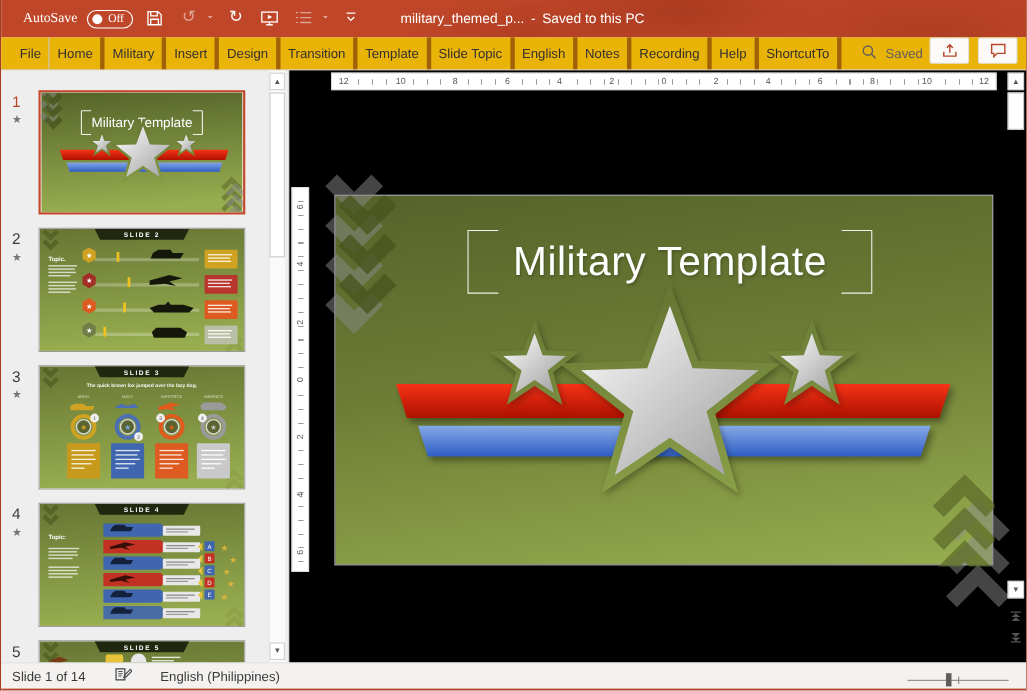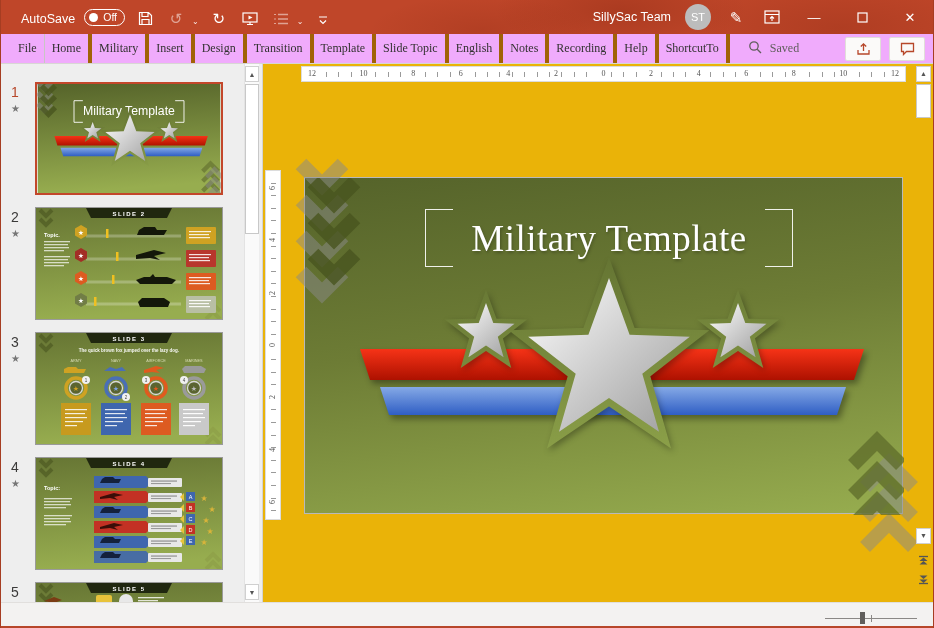--- a/index.html
+++ b/index.html
@@ -6,33 +6,33 @@
   html,body { width:934px; height:628px; font-family:"Liberation Sans", sans-serif; }
   .window { width:934px; height:628px; display:flex; flex-direction:column; background:#f3f2f1;
             border-left:1px solid #a63d22; border-right:1px solid #a63d22; overflow:hidden; position:relative; }
 
   
   .titlebar { height:34px; flex:0 0 34px; background:#bf4629; display:flex; align-items:center; color:#fff;
     background-image:radial-gradient(ellipse 180px 60px at 620px 10px, rgba(120,30,10,.28), transparent 70%),
                      radial-gradient(ellipse 220px 70px at 840px 28px, rgba(120,30,10,.22), transparent 70%),
                      radial-gradient(ellipse 160px 50px at 480px 30px, rgba(120,30,10,.18), transparent 70%);
     font-size:12.5px; }
-  .tb-left { display:flex; align-items:flex-end; gap:9px; padding-left:20px; }
+  .tb-left { display:flex; align-items:flex-start; gap:9px; padding-left:20px;font-family:Liberation Serif, serif; }
   .autosave-pill { display:flex; align-items:center; gap:5px; border:1px solid #fff; border-radius:9px; height:17px; padding:0 7px 0 4px; font-size:10.5px; }
   .autosave-dot { width:9px; height:9px; background:#fff; border-radius:50%; }
   .qat-icon { width:22px; text-align:center; font-size:15px; line-height:1; display:inline-flex; align-items:center; justify-content:center; }
   .dim { opacity:.5; }
   .chev { font-size:8px; opacity:.9; margin-left:-4px; }
   .tb-title { flex:0 0 auto; margin-left:34px; display:flex; gap:6px; white-space:nowrap; }
   .tb-right { margin-left:auto; display:flex; align-items:center; gap:14px; padding-right:6px; }
   .avatar { width:26px; height:26px; border-radius:50%; background:#bcbcbc; color:#fff; font-size:11px; display:flex; align-items:center; justify-content:center; }
   .winbtn { width:34px; height:34px; display:flex; align-items:center; justify-content:center; font-size:13px; }
 
   
-  .tabrow { height:30px; flex:0 0 30px; background:#f0abfc; border-bottom:1px solid #d8d6d4; display:flex; align-items:center; font-size:12px; color:#323130;font-family:Liberation Serif, serif; }
+  .tabrow { height:30px; flex:0 0 30px; background:#eab308; border-bottom:1px solid #d8d6d4; display:flex; font-size:12px; color:#323130; }
   .tabs { display:flex; align-items:center; height:100%; margin-left:10px; }
   .tab { padding:0 7px; height:100%; display:flex; align-items:center; white-space:nowrap; border-right:4px solid #a16207; overflow:hidden; }
   .tab:first-child { border-right:1px solid #c8c6c4; }
   .searchbox { display:flex; align-items:center; gap:8px; margin-left:18px; color:#605e5c; }
   .tr-right { margin-left:auto; display:flex; gap:8px; padding-right:8px; }
   .tr-btn { width:36px; height:24px; border:1px solid #e1ded9; background:#fbfaf9; border-radius:2px; display:flex; align-items:center; justify-content:center; }
 
   
   .main { flex:1 1 auto; display:flex; min-height:0; }
 
@@ -45,21 +45,21 @@
   .anim-star { font-size:10px; color:#767676; }
   .thumb-box { width:188px; height:113px; border:1px solid #9a9a9a; background:#fff; }
   .thumb-row.selected .thumb-box { border:2px solid #c3472b; }
   .thumb-box svg { display:block; width:100%; height:100%; }
   .panel-scroll { position:absolute; top:0; right:3px; width:15px; bottom:0; background:#fafafa; border-left:1px solid #e3e3e3; }
   .ps-up, .ps-down { position:absolute; left:0; width:14px; height:16px; background:#fff; border:1px solid #d0d0d0; color:#555; font-size:7px; display:flex; align-items:center; justify-content:center; }
   .ps-up { top:2px; } .ps-down { bottom:2px; }
   .ps-thumb { position:absolute; left:0; top:20px; width:14px; height:150px; background:#fff; border:1px solid #c8c8c8; }
 
   
-  .canvas { flex:1 1 auto; position:relative; background:#eab308; overflow:hidden;font-family:Liberation Serif, serif; }
+  .canvas { flex:1 1 auto; position:relative; background:#000000; overflow:hidden; }
   .hruler { position:absolute; left:38px; right:27px; top:2px; height:16px; background:#fff; border:1px solid #dcdcdc;
     background-image:repeating-linear-gradient(to right, transparent 0 11.4px, #9a9a9a 11.4px 12.4px);
     background-size:100% 5px; background-position:0 center; background-repeat:no-repeat; display:flex; justify-content:space-between; align-items:center; padding:0 4px; }
   .hruler span { font-size:8px; color:#555; background:#fff; padding:0 2px; line-height:14px; }
   .vruler { position:absolute; left:2px; top:106px; width:16px; height:350px; background:#fff; border:1px solid #dcdcdc;
     background-image:repeating-linear-gradient(to bottom, transparent 0 11.6px, #9a9a9a 11.6px 12.6px);
     background-size:5px 100%; background-position:center 0; background-repeat:no-repeat;
     display:flex; flex-direction:column; justify-content:space-between; align-items:center; padding:12px 0; }
   .vruler span { font-size:8px; color:#555; background:#fff; transform:rotate(-90deg); line-height:8px; padding:1px 0; }
 
@@ -128,37 +128,24 @@
             <path d="M1 2.5 h2 M1 7 h2 M1 11.5 h2" stroke="#fff" stroke-width="1"></path>
           </svg>
       </span>
       <span class="chev dim">⌄</span>
       <span class="qat-icon">
         <svg width="12" height="12" viewBox="0 0 12 12">
             <path d="M2 3 h8 M3 6.5 l3 3 3-3" fill="none" stroke="#fff" stroke-width="1.2"></path>
           </svg>
       </span>
     </div>
-    <div class="tb-right">
-      <span>SillySac Team</span>
-      <span class="avatar">ST</span>
-      <span class="qat-icon">✎</span>
-      <span class="qat-icon">
-        <svg width="16" height="14" viewBox="0 0 16 14">
-            <rect x="1" y="1" width="14" height="12" fill="none" stroke="#fff" stroke-width="1.2"></rect>
-            <path d="M1 4.5 h14 M8 11 v-4 M6 8.5 l2 -2 2 2" fill="none" stroke="#fff" stroke-width="1.1"></path>
-          </svg>
-      </span>
-      <span class="winbtn">—</span>
-      <span class="winbtn">
-        <svg width="11" height="11" viewBox="0 0 11 11">
-            <rect x="1" y="1" width="9" height="9" fill="none" stroke="#fff" stroke-width="1.2"></rect>
-          </svg>
-      </span>
-      <span class="winbtn">✕</span>
+    <div class="tb-title">
+      <span>military_themed_p...</span>
+      <span>-</span>
+      <span>Saved to this PC</span>
     </div>
   </div>
 
   <div class="tabrow">
     <div class="tabs">
       <span class="tab">File</span>
       <span class="tab">Home</span>
       <span class="tab">Military</span>
       <span class="tab">Insert</span>
       <span class="tab">Design</span>
@@ -696,20 +683,31 @@
           <svg width="11" height="12" viewBox="0 0 11 12">
               <path d="M1 8.5 L10 8.5" stroke="#555" stroke-width="1.3"></path>
               <path d="M1.5 0.5 L5.5 4 L9.5 0.5 z M1.5 4.5 L5.5 8 L9.5 4.5 z" fill="#555"></path>
             </svg>
         </div>
       </div>
     </div>
   </div>
 
   <div class="statusbar">
+    <div class="sb-left">
+      <span>Slide 1 of 14</span>
+      <span>
+        <svg width="16" height="14" viewBox="0 0 16 14">
+            <path d="M1.5 2 h8 v10 h-8 z" fill="none" stroke="#444" stroke-width="1.1"></path>
+            <path d="M3.5 4.5 h4 M3.5 6.5 h4 M3.5 8.5 h3" stroke="#444" stroke-width=".9"></path>
+            <path d="M14.5 2.5 l-5 5 l-1 2.5 l2.5 -1 l5 -5 z" fill="none" stroke="#444" stroke-width="1"></path>
+          </svg>
+      </span>
+      <span>English (Philippines)</span>
+    </div>
     <div class="sb-right">
       <span class="sb-notes">
         <svg width="13" height="12" viewBox="0 0 13 12">
             <path d="M3 4.5 L6.5 1.5 L10 4.5 z" fill="#444"></path>
             <path d="M1.5 7 h10 M1.5 10 h10" stroke="#444" stroke-width="1.2"></path>
           </svg>
         <span>Notes</span>
       </span>
       <div class="viewbtns">
         <span class="viewbtn active">

